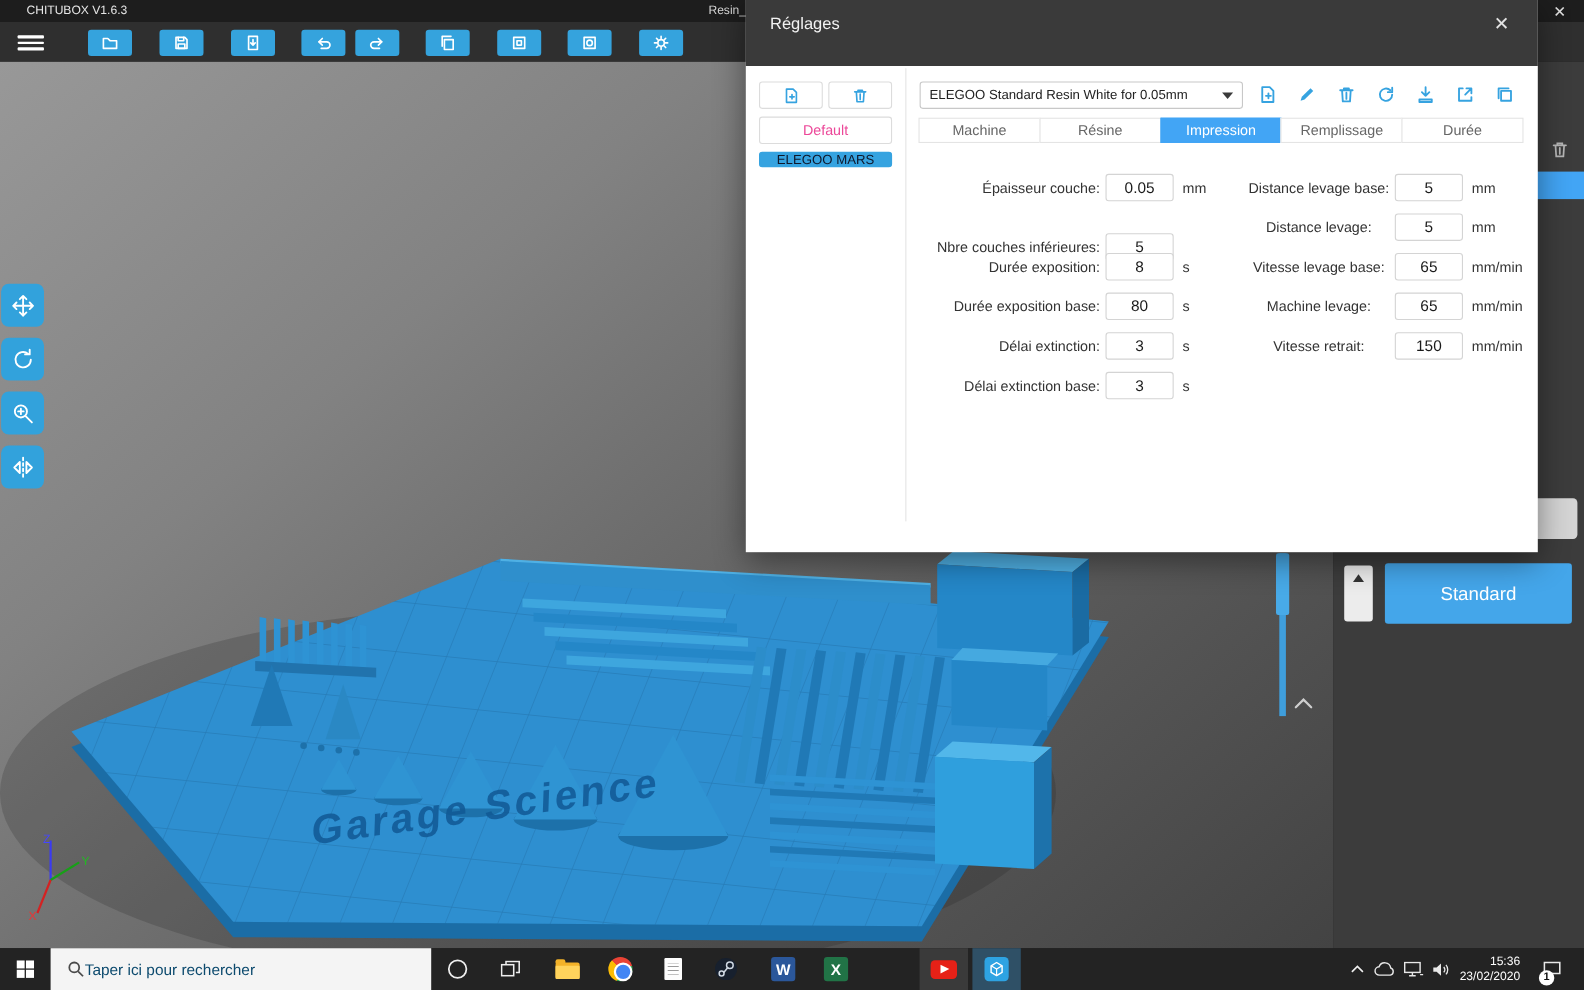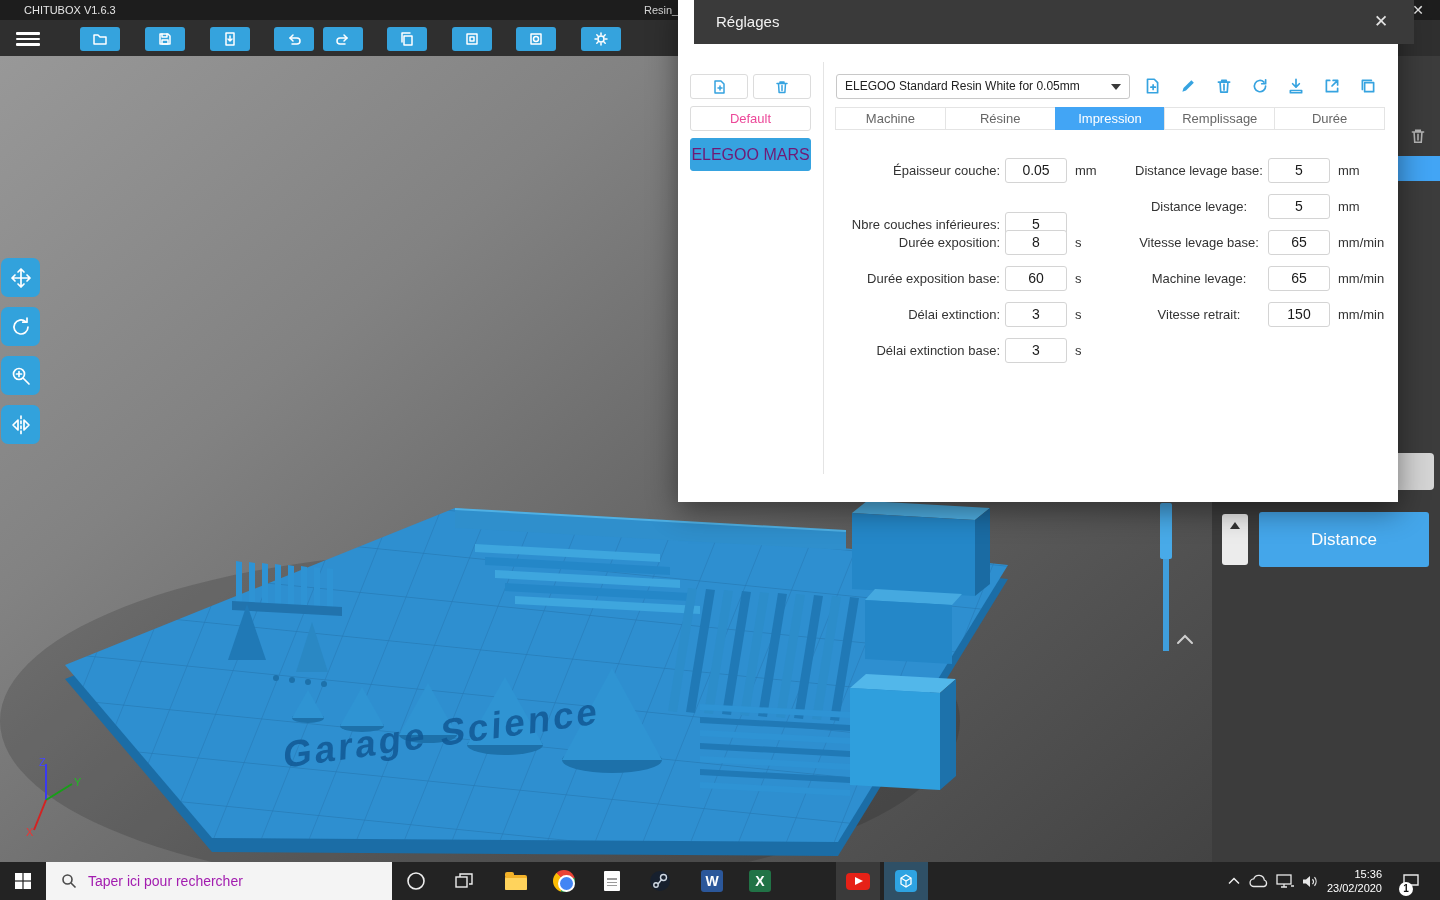--- a/index.html
+++ b/index.html
@@ -43,21 +43,21 @@
   #right-panel .gray-box{position:absolute;left:8px;top:397px;width:214px;height:37px;background:#d4d4d4;border-radius:4px}
   #right-panel .spinner{position:absolute;left:10px;top:458px;width:26px;height:51px;background:#ececec;border-radius:3px;cursor:pointer}
   #right-panel .spinner:before{content:"";position:absolute;left:8px;top:8px;border-left:5px solid transparent;
     border-right:5px solid transparent;border-bottom:7px solid #333}
   #right-panel .slice-btn{position:absolute;left:47px;top:456px;width:170px;height:55px;background:#44a6ea;
     border:none;border-radius:3px;color:#fff;font-size:17px;cursor:pointer;font-family:"Liberation Sans",sans-serif}
 
   
   #dialog{position:absolute;left:678px;top:0;width:720px;height:502px;background:#fff;z-index:20;
     box-shadow:0 8px 28px rgba(0,0,0,.45)}
-  #dialog .dlg-header{position:absolute;left:16px;top:0;width:720px;height:44px;background:#3a3a3a}
+  #dialog .dlg-header{position:absolute;left:0;top:0;width:720px;height:60px;background:#3a3a3a}
   #dialog .dlg-title{position:absolute;left:22px;top:0;line-height:44px;font-size:15px;color:#f2f2f2}
   #dialog .dlg-close{position:absolute;right:14px;top:0;width:38px;height:44px;line-height:44px;text-align:center;
     color:#e3e3e3;font-size:17px;cursor:pointer}
   .mbtn{position:absolute;background:#fff;border:1px solid #dcdcdc;border-radius:3px;display:flex;
     align-items:center;justify-content:center;cursor:pointer;font-family:"Liberation Sans",sans-serif}
   .mbtn svg{stroke:#36a3e0;fill:none;stroke-width:1.5;stroke-linecap:round;stroke-linejoin:round}
   .dlg-sep{position:absolute;left:145px;top:62px;width:1px;height:412px;background:#e4e4e4}
   .dropdown{position:absolute;left:158px;top:74px;width:294px;height:25px;border:1px solid #c8c8c8;border-radius:3px;
     background:#fff;cursor:pointer}
   .dropdown .dd-text{position:absolute;left:8px;top:0;line-height:23px;font-size:12px;color:#222;white-space:nowrap}
@@ -79,21 +79,21 @@
   .vbox-r{position:absolute;left:590px;width:62px;height:25px;border:1px solid #d4d4d4;border-radius:3px;background:#fff;
     text-align:center;font-size:14px;line-height:23px;color:#1a1a1a;cursor:text}
   .funit-r{position:absolute;left:660px;font-size:13px;line-height:25px;color:#333}
 
   
   #taskbar{position:absolute;left:0;top:862px;width:1440px;height:38px;background:#232323;z-index:30}
   .tb-item{position:absolute;top:0;height:38px;display:flex;align-items:center;justify-content:center;cursor:pointer}
   #search-box{position:absolute;left:46px;top:0;width:346px;height:38px;background:#f4f4f4;display:flex;
     align-items:center;cursor:text}
   #search-box svg{margin-left:15px;stroke:#4a4a4a;fill:none;stroke-width:1.6}
-  #search-box span{margin-left:11px;font-size:14px;color:#a21caf}
+  #search-box span{font-size:14px;color:#0c4a6e}
   .tile{position:absolute;top:0;width:44px;height:38px;display:flex;align-items:center;justify-content:center;cursor:pointer}
   .tile.hl{background:#3a3a3a}
   .tile.hl-blue{background:#2f5066}
   .chrome{width:22px;height:22px;border-radius:50%;position:relative;
     background:conic-gradient(from -45deg,#ea4335 0 120deg,#34a853 120deg 240deg,#fbbc05 240deg 360deg)}
   .chrome:after{content:"";position:absolute;left:4.5px;top:4.5px;width:13px;height:13px;border-radius:50%;
     background:#4285f4;border:2.5px solid #fff}
   .folder-ic{width:22px;height:15px;background:#f3b229;border-radius:2px;position:relative;margin-top:3px}
   .folder-ic:before{content:"";position:absolute;top:-3px;left:0;width:9px;height:4px;background:#f3b229;border-radius:2px 2px 0 0}
   .folder-ic:after{content:"";position:absolute;left:0;right:0;bottom:0;top:3px;background:#ffd35c;border-radius:1px}
@@ -312,42 +312,42 @@
 
   <div id="right-panel">
     <div class="panel-trash">
       <svg width="18" height="18" viewBox="0 0 16 16" fill="none" stroke="#b5b5b5" stroke-width="1.4" stroke-linecap="round">
           <path d="M3 4.5h10M6 4.5V3h4v1.5M4.5 4.5l.6 9h5.8l.6-9M8 6.5v5"></path>
         </svg>
     </div>
     <div class="sel-row"></div>
     <div class="gray-box"></div>
     <div class="spinner"></div>
-    <button class="slice-btn">Distance</button>
+    <button class="slice-btn">Standard</button>
   </div>
 
   <div id="dialog">
     <div class="dlg-header">
       <span class="dlg-title">Réglages</span>
       <span class="dlg-close">✕</span>
     </div>
 
     <button class="mbtn" style="left:12px;top:74px;width:58px;height:25px">
       <svg width="16" height="16" viewBox="0 0 16 16">
           <path d="M4 2h6l3 3v9H4z"></path>
           <path d="M7 9h4M9 7v4"></path>
         </svg>
     </button>
     <button class="mbtn" style="left:75px;top:74px;width:58px;height:25px">
       <svg width="16" height="16" viewBox="0 0 16 16">
           <path d="M3 4.5h10M6 4.5V3h4v1.5M4.5 4.5l.6 9h5.8l.6-9M8 6.5v5"></path>
         </svg>
     </button>
     <button class="mbtn" style="left:12px;top:106px;width:121px;height:25px;font-size:13px;color:#ec4899">Default</button>
-    <button class="mbtn" style="left:12px;top:138px;width:121px;height:33px;font-size:16px;color:#701a75;background:#36a3e0;border-color:#36a3e0">ELEGOO MARS</button>
+    <button class="mbtn" style="left:12px;top:138px;width:121px;height:14px;font-size:12px;color:#0f172a;background:#36a3e0;border-color:#36a3e0">ELEGOO MARS</button>
 
     <div class="dlg-sep"></div>
 
     <div class="dropdown">
       <span class="dd-text">ELEGOO Standard Resin White for 0.05mm</span>
       <span class="dd-arrow"></span>
     </div>
 
     <button class="pbtn" style="left:460px">
       <svg width="18" height="18" viewBox="0 0 16 16">
@@ -408,21 +408,21 @@
       <div class="vbox-l">5</div>
       <div class="funit-l"></div>
     </div>
     <div class="frow" style="top:230px">
       <div class="flabel-l">Durée exposition:</div>
       <div class="vbox-l">8</div>
       <div class="funit-l">s</div>
     </div>
     <div class="frow" style="top:266px">
       <div class="flabel-l">Durée exposition base:</div>
-      <div class="vbox-l">60</div>
+      <div class="vbox-l">80</div>
       <div class="funit-l">s</div>
     </div>
     <div class="frow" style="top:302px">
       <div class="flabel-l">Délai extinction:</div>
       <div class="vbox-l">3</div>
       <div class="funit-l">s</div>
     </div>
     <div class="frow" style="top:338px">
       <div class="flabel-l">Délai extinction base:</div>
       <div class="vbox-l">3</div>

